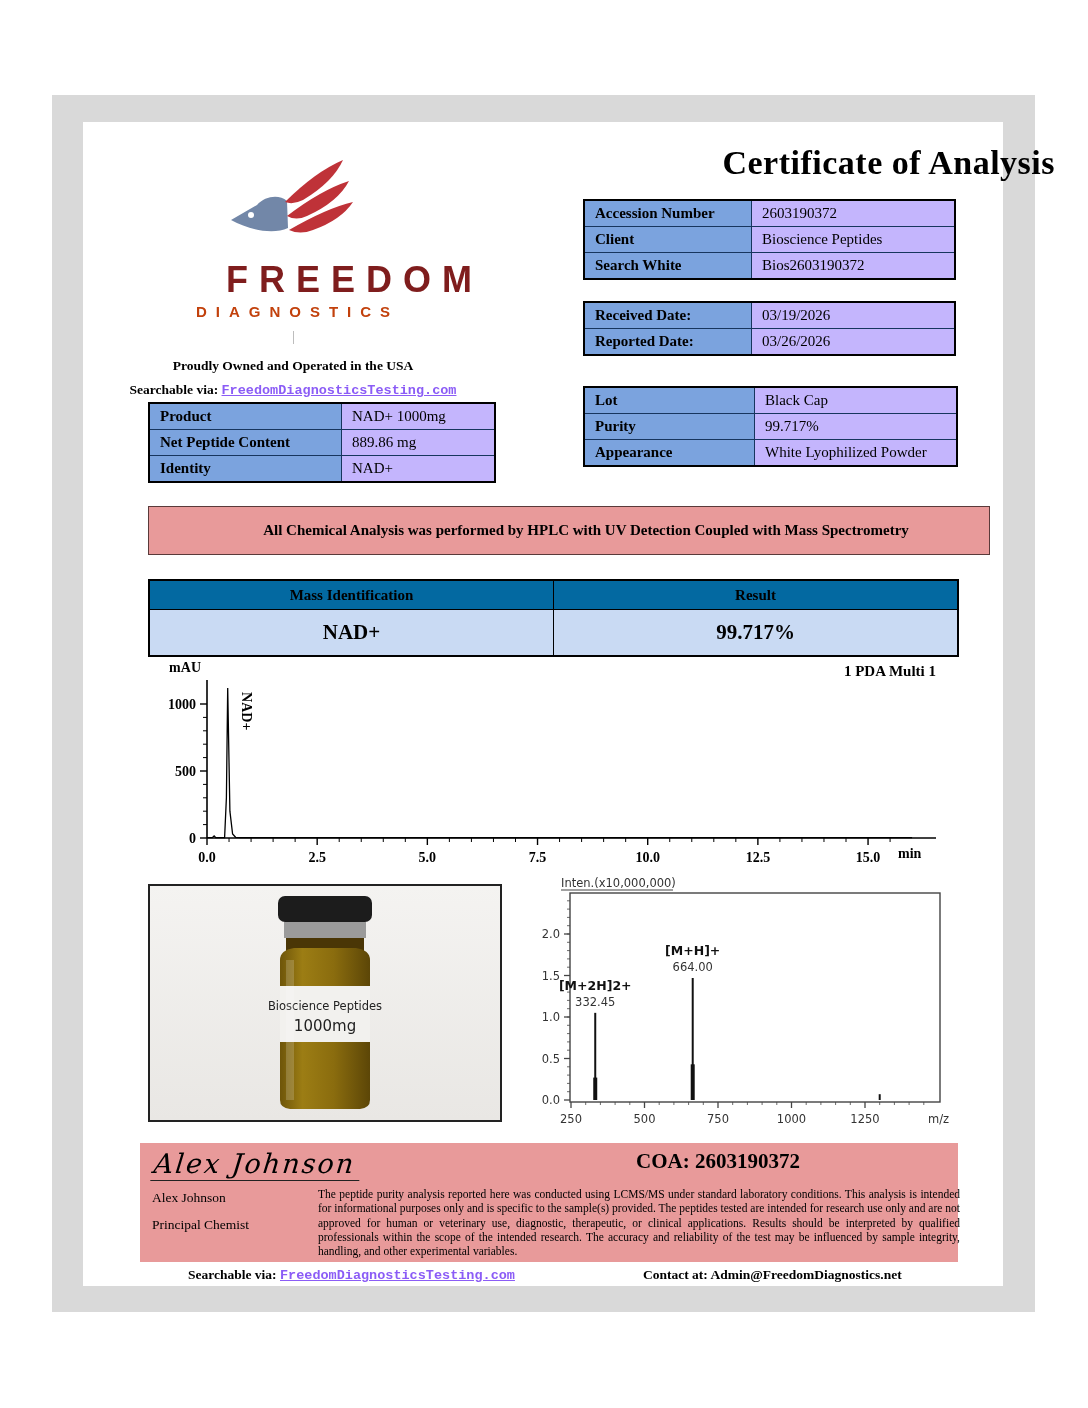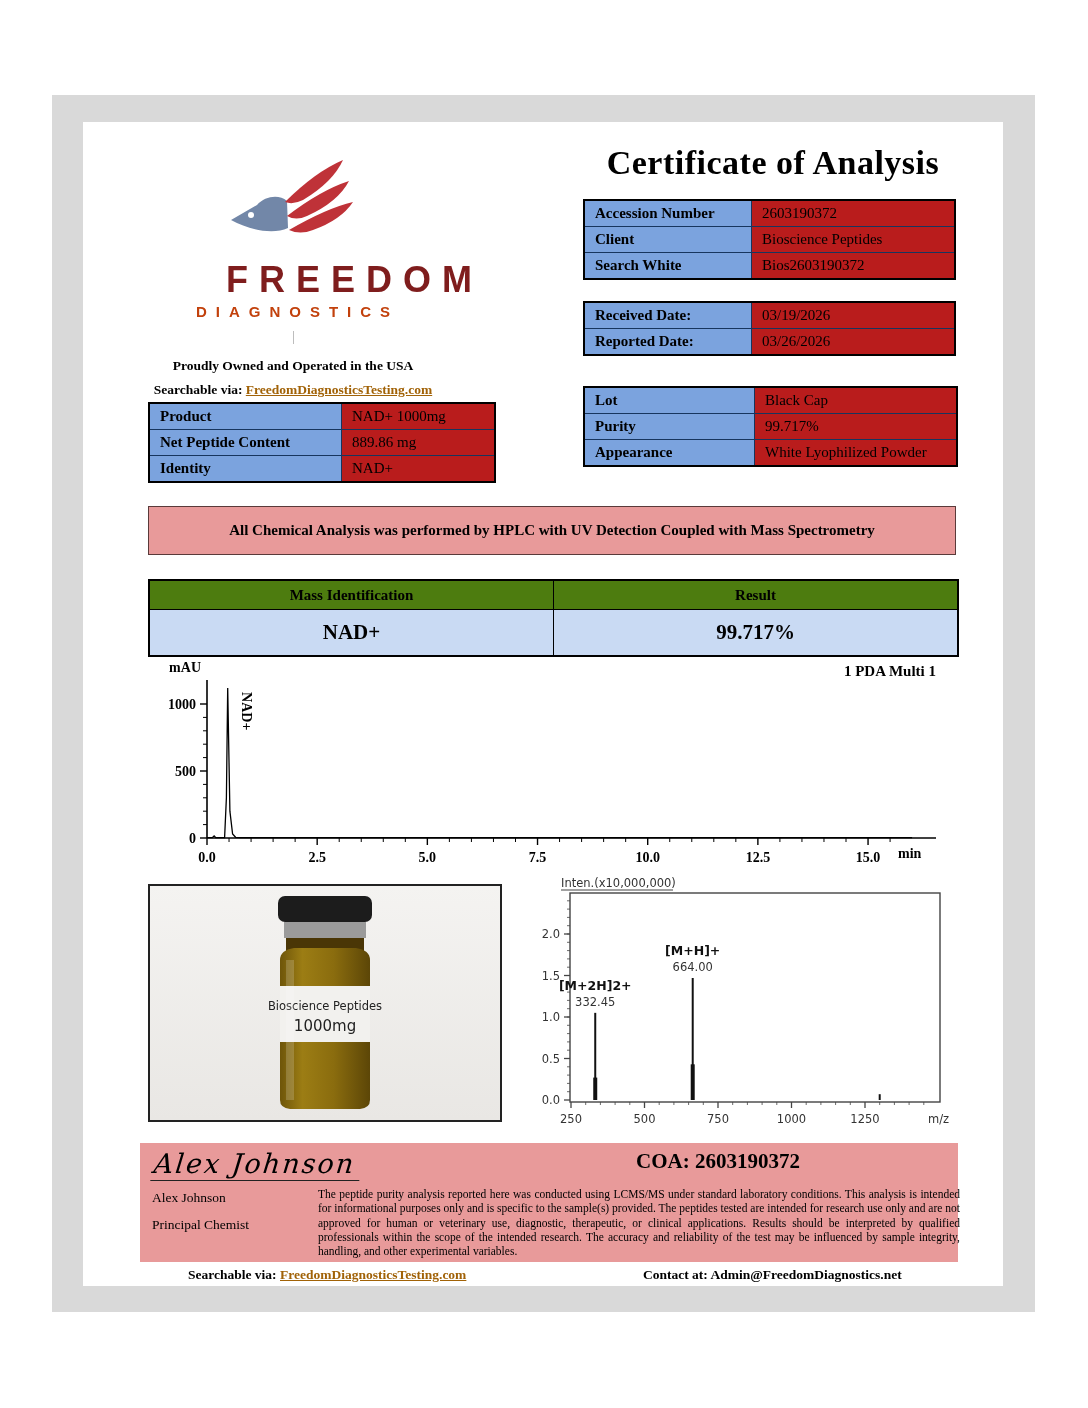--- a/index.html
+++ b/index.html
@@ -11,41 +11,41 @@
 
   
   .logo-block{left:20px;top:36px;width:380px;text-align:center;}
   .logo-name{font-family:"Liberation Sans",sans-serif;font-weight:700;font-size:36px;
              letter-spacing:11px;color:#7f1d1d;margin-left:11px;line-height:1;text-align:right;}
   .logo-sub{font-family:"Liberation Sans",sans-serif;font-weight:700;font-size:15px;
             letter-spacing:9px;color:#c2410c;margin-left:9px;margin-top:6px;line-height:1;}
   .logo-divider{display:inline-block;width:1px;height:13px;background:#bdbdbd;margin-top:12px;}
   .tagline{font-weight:700;font-size:13.5px;margin-top:10px;}
   .search-line{font-weight:700;font-size:13.5px;margin-top:8px;}
-  .link{color:#a16207;text-decoration:underline;cursor:pointer;}
-
-  
-  .doc-title{left:430px;top:22px;width:520px;text-align:center;
+  .link{color:#8b5cf6;text-decoration:underline;cursor:pointer;font-family:Liberation Mono, monospace;}
+
+  
+  .doc-title{left:452px;top:22px;width:520px;text-align:right;
              font-size:34px;font-weight:700;letter-spacing:.5px;}
 
   
   table.info{border-collapse:collapse;border:2px solid #000;font-size:15px;}
   table.info td{border:1px solid #17355e;padding:2px 10px;height:21px;}
   td.lbl{background:#7ba3de;font-weight:700;}
-  td.val{background:#b91c1c;}
+  td.val{background:#c4b5fd;}
 
   
   .banner{left:65px;top:384px;width:806px;height:47px;background:#e89a9a;
           border:1px solid #5a3a3a;display:flex;align-items:center;justify-content:center;
-          font-weight:700;font-size:15px;}
+          font-weight:700;font-size:15px;padding-left:34px;}
 
   
   table.mass{left:65px;top:457px;width:811px;border-collapse:collapse;border:2px solid #000;}
   table.mass td{border:1px solid #000;text-align:center;}
-  td.mhdr{background:#4d7c0f;font-weight:700;font-size:15px;height:26px;width:50%;}
+  td.mhdr{background:#0369a1;font-weight:700;font-size:15px;height:26px;width:50%;}
   td.mval{background:#c9daf3;font-weight:700;font-size:21px;height:43px;}
 
   
   .axis-num{font-family:"Liberation Serif",serif;font-weight:700;font-size:14px;}
   .chart-title{font-family:"Liberation Serif",serif;font-weight:700;font-size:15px;}
   .peak-label{font-family:"Liberation Serif",serif;font-weight:700;font-size:14px;}
   .ms-txt{font-family:"DejaVu Sans",sans-serif;font-size:11.5px;fill:#333;}
   .ms-bold{font-family:"DejaVu Sans",sans-serif;font-weight:700;font-size:12.5px;fill:#111;}
 
   

